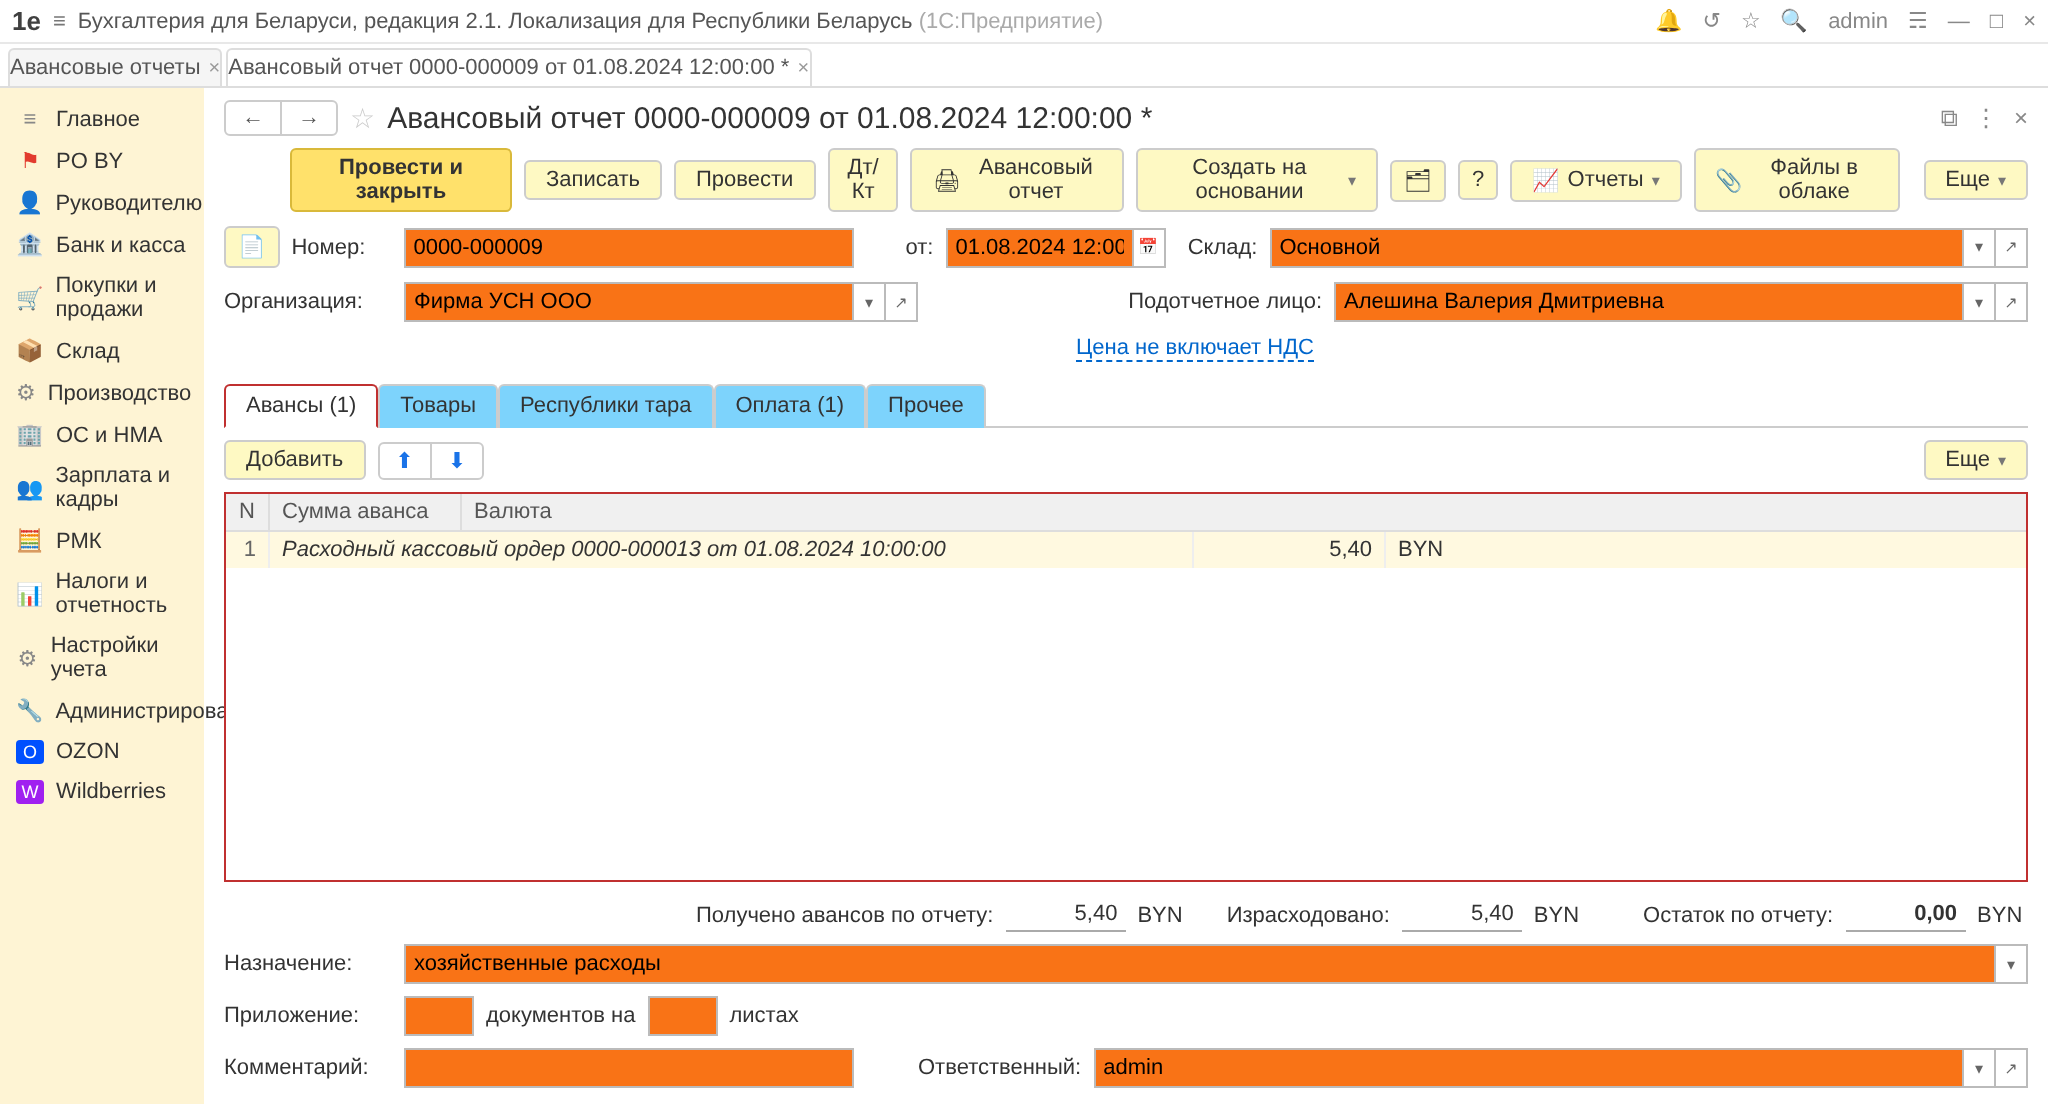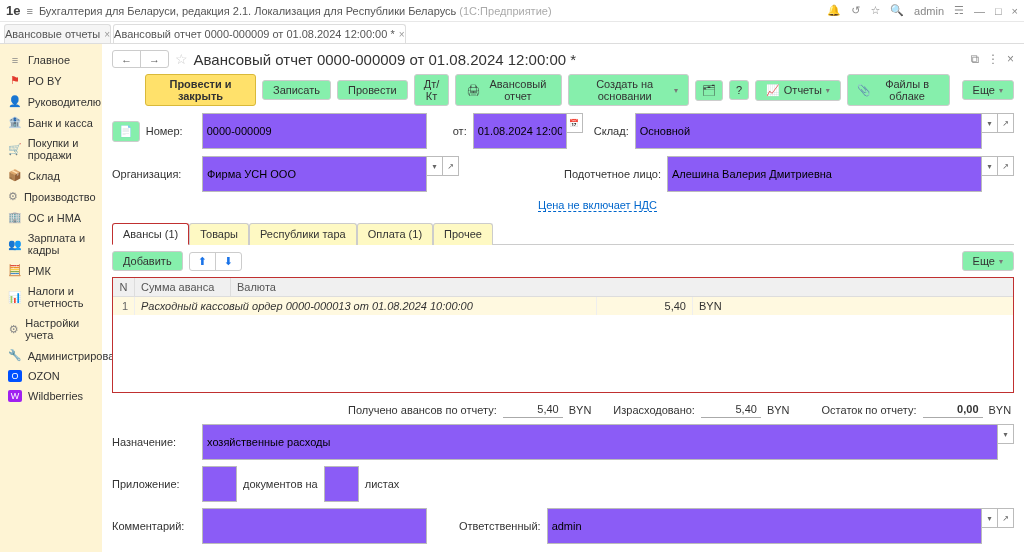--- a/index.html
+++ b/index.html
@@ -22,34 +22,34 @@
 .content { flex:1; display:flex; flex-direction:column; padding:6px 10px 8px 10px; overflow:hidden; }
 .header-row { display:flex; align-items:center; gap:6px; }
 .arrow-box { display:inline-flex; border:1px solid #ccc; border-radius:3px; }
 .arrow-box span { padding:2px 8px; cursor:pointer; color:#555; }
 .arrow-box span:first-child { border-right:1px solid #ccc; }
 .star { color:#ccc; font-size:14px; cursor:pointer; }
 .doc-title { font-size:15px; font-weight:500; color:#333; }
 .hdr-ops { margin-left:auto; display:flex; gap:8px; color:#888; font-size:12px; }
 .hdr-ops span { cursor:pointer; }
 .toolbar { display:flex; gap:6px; margin-top:6px; align-items:center;padding-left:33px; }
-.btn { border:1px solid #ccc; background:#86efac; padding:3px 10px; font-size:11px; border-radius:3px; cursor:pointer; color:#333; display:inline-flex; align-items:center; gap:4px; }
+.btn { border:1px solid #ccc; background:#fef9c3; padding:3px 10px; font-size:11px; border-radius:3px; cursor:pointer; color:#333; display:inline-flex; align-items:center; gap:4px; }
 .btn.primary { background:#ffe16b; border-color:#d9b93a; font-weight:bold; }
 .btn.icon-only { padding:3px 6px; }
 .btn .caret { font-size:8px; color:#777; }
 .form-row { display:flex; align-items:center; gap:6px; margin-top:7px; }
 .lbl { font-size:11px; color:#333; min-width:50px; }
 .lbl-w { min-width:84px; }
-.inp { border:1px solid #bbb; padding:2px 4px; font-size:11px; background:#8b5cf6; height:36px; }
+.inp { border:1px solid #bbb; padding:2px 4px; font-size:11px; background:#f97316; height:20px; }
 .sel-wrap { display:flex; }
 .sel-btn { border:1px solid #bbb; border-left:none; width:16px; height:20px; display:flex; align-items:center; justify-content:center; font-size:8px; color:#666; cursor:pointer; background:#fff; }
 .link { color:#0066cc; cursor:pointer; }
 .dashed { border-bottom:1px dashed #0066cc; }
 .subtabs { display:flex; margin-top:10px; border-bottom:1px solid #ccc; }
-.subtab { padding:4px 10px; font-size:11px; border:1px solid #ccc; border-bottom:none; background:#fef9c3; margin-right:0; cursor:pointer; position:relative; bottom:-1px; border-radius:3px 3px 0 0; }
+.subtab { padding:4px 10px; font-size:11px; border:1px solid #ccc; border-bottom:none; background:#7dd3fc; margin-right:0; cursor:pointer; position:relative; bottom:-1px; border-radius:3px 3px 0 0; }
 .subtab.active { background:#fff; border:1px solid #c03030; border-bottom:1px solid #fff; color:#333; }
 .tabtoolbar { display:flex; gap:6px; margin-top:6px; align-items:center; }
 .arrbtn { border:1px solid #ccc; border-radius:3px; display:flex; }
 .arrbtn span { padding:2px 8px; cursor:pointer; }
 .arrbtn span:first-child { border-right:1px solid #ccc; color:#1a73e8; }
 .arrbtn span:last-child { color:#1a73e8; }
 .grid { border:1px solid #c03030; margin-top:6px; flex:1; display:flex; flex-direction:column; background:#fff; }
 .grid-head { display:flex; background:#f0f0f0; border-bottom:1px solid #ddd; font-size:11px; }
 .gh { padding:3px 6px; border-right:1px solid #ddd; color:#555; }
 .gh.n { width:22px; text-align:center; }

